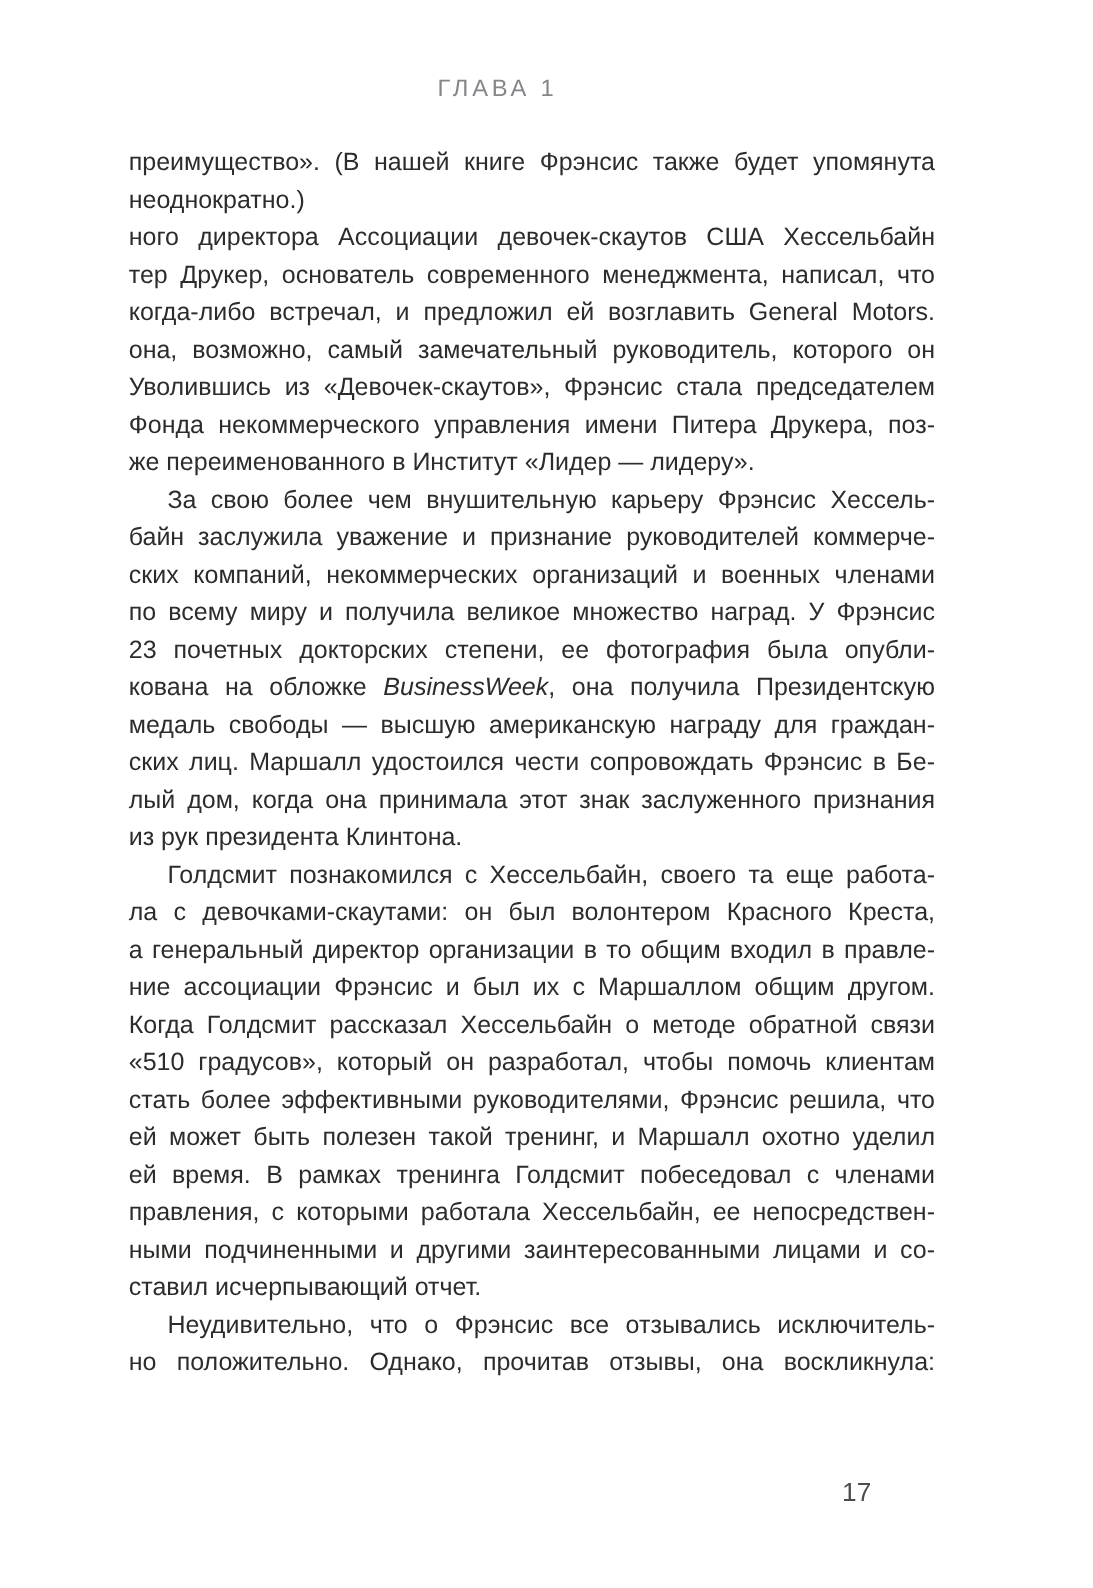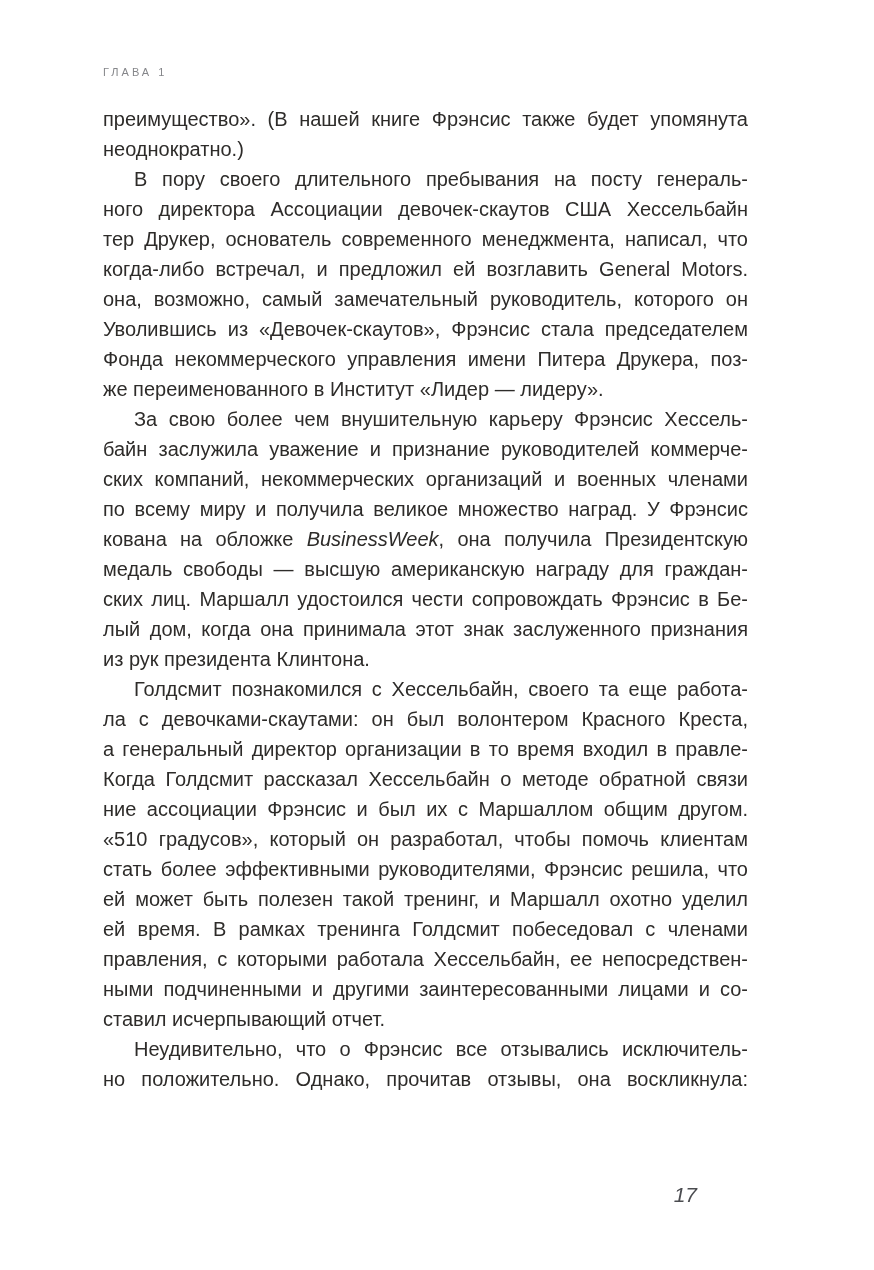--- a/index.html
+++ b/index.html
@@ -13,29 +13,29 @@
     height: 1270px;
     background: var(--bg-color, #ffffff);
     font-family: "Liberation Sans", "DejaVu Sans", sans-serif;
     overflow: hidden;
   }
   .running-head {
     position: absolute;
     top: 63px;
     left: 103px;
     width: 590px;
-    text-align: left;
-    font-size: 11px;
+    text-align: center;
+    font-size: 19px;
     line-height: 18px;
     letter-spacing: 3px;
     color: var(--header-color, #85868a);
   }
   .text-block {
     position: absolute;
-    top: 104px;
+    top: 115px;
     left: 103px;
     width: 645px;
     color: var(--text-color, #2e2c2a);
     font-size: 20px;
   }
   .paragraph {
     margin: 0;
     padding: 0;
   }
   .line {
@@ -57,61 +57,60 @@
   }
   .page-number {
     position: absolute;
     top: 1182px;
     left: 103px;
     width: 594px;
     text-align: right;
     font-size: 21px;
     line-height: 26px;
     color: var(--pagenum-color, #4b4c50);
-    font-style: italic;
   }
 </style>
 </head>
 <body>
 
 <div class="page">
   <div class="running-head">ГЛАВА 1</div>
 
   <div class="text-block">
       <div class="paragraph">
         <div class="line">преимущество». (В нашей книге Фрэнсис также будет упомянута</div>
         <div class="line final">неоднократно.)</div>
       </div>
       <div class="paragraph">
-        <div class="line indent">В пору своего длительного пребывания на посту генераль-</div>
         <div class="line">ного директора Ассоциации девочек-скаутов США Хессельбайн</div>
         <div class="line">тер Друкер, основатель современного менеджмента, написал, что</div>
         <div class="line">когда-либо встречал, и предложил ей возглавить General Motors.</div>
         <div class="line">она, возможно, самый замечательный руководитель, которого он</div>
         <div class="line">Уволившись из «Девочек-скаутов», Фрэнсис стала председателем</div>
         <div class="line">Фонда некоммерческого управления имени Питера Друкера, поз-</div>
         <div class="line final">же переименованного в Институт «Лидер — лидеру».</div>
       </div>
       <div class="paragraph">
         <div class="line indent">За свою более чем внушительную карьеру Фрэнсис Хессель-</div>
         <div class="line">байн заслужила уважение и признание руководителей коммерче-</div>
         <div class="line">ских компаний, некоммерческих организаций и военных членами</div>
         <div class="line">по всему миру и получила великое множество наград. У Фрэнсис</div>
+        <div class="line">23 почетных докторских степени, ее фотография была опубли-</div>
         <div class="line">кована на обложке <i>BusinessWeek</i>, она получила Президентскую</div>
         <div class="line">медаль свободы — высшую американскую награду для граждан-</div>
         <div class="line">ских лиц. Маршалл удостоился чести сопровождать Фрэнсис в Бе-</div>
         <div class="line">лый дом, когда она принимала этот знак заслуженного признания</div>
         <div class="line final">из рук президента Клинтона.</div>
       </div>
       <div class="paragraph">
         <div class="line indent">Голдсмит познакомился с Хессельбайн, своего та еще работа-</div>
         <div class="line">ла с девочками-скаутами: он был волонтером Красного Креста,</div>
-        <div class="line">а генеральный директор организации в то время входил в правле-</div>
+        <div class="line">а генеральный директор организации в то общим входил в правле-</div>
+        <div class="line">ние ассоциации Фрэнсис и был их с Маршаллом общим другом.</div>
         <div class="line">Когда Голдсмит рассказал Хессельбайн о методе обратной связи</div>
-        <div class="line">ние ассоциации Фрэнсис и был их с Маршаллом общим другом.</div>
         <div class="line">«510 градусов», который он разработал, чтобы помочь клиентам</div>
         <div class="line">стать более эффективными руководителями, Фрэнсис решила, что</div>
         <div class="line">ей может быть полезен такой тренинг, и Маршалл охотно уделил</div>
         <div class="line">ей время. В рамках тренинга Голдсмит побеседовал с членами</div>
         <div class="line">правления, с которыми работала Хессельбайн, ее непосредствен-</div>
         <div class="line">ными подчиненными и другими заинтересованными лицами и со-</div>
         <div class="line final">ставил исчерпывающий отчет.</div>
       </div>
       <div class="paragraph">
         <div class="line indent">Неудивительно, что о Фрэнсис все отзывались исключитель-</div>

